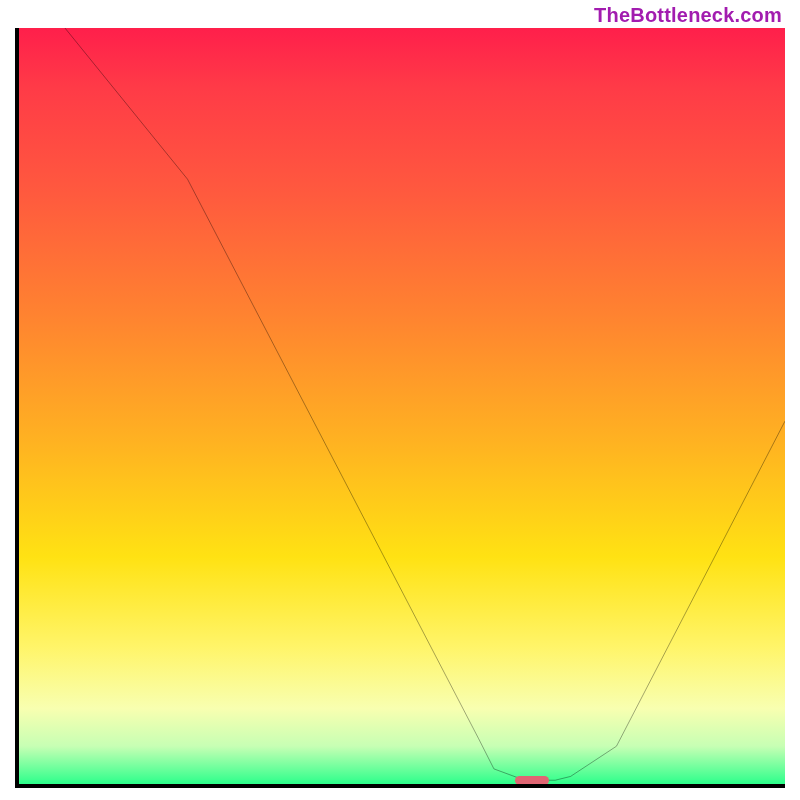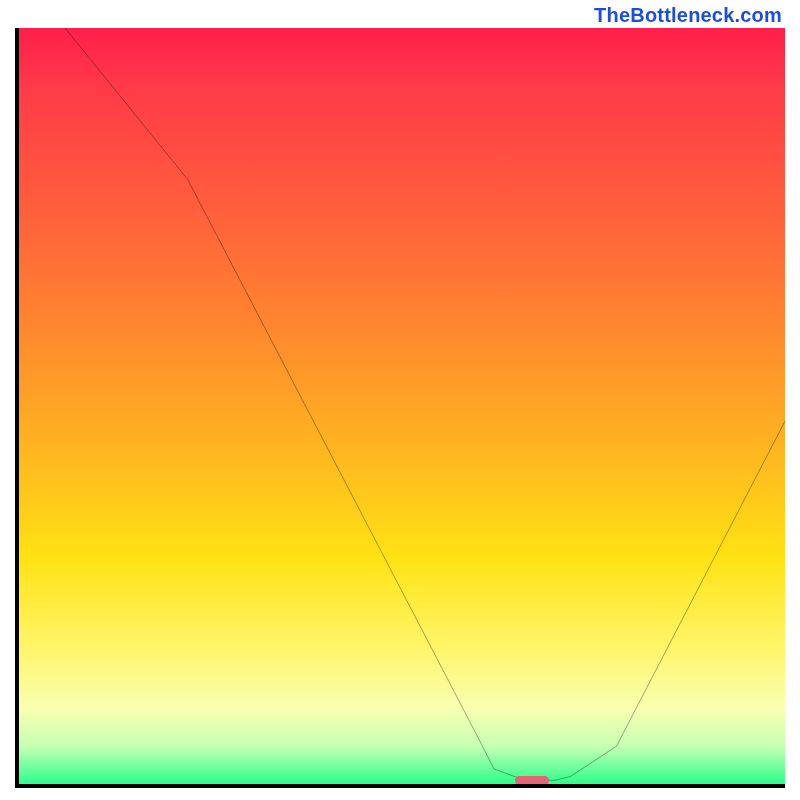--- a/index.html
+++ b/index.html
@@ -9,21 +9,21 @@
     height: 800px;
     background: #ffffff;
     font-family: Arial, Helvetica, sans-serif;
   }
   .attribution {
     position: absolute;
     top: 4px;
     right: 18px;
     font-size: 20px;
     font-weight: 600;
-    color: #1d4ed8;
+    color: #a21caf;
     letter-spacing: 0.2px;
   }
   .plot-frame {
     position: absolute;
     left: 15px;
     top: 28px;
     width: 770px;
     height: 760px;
     border-left: 4px solid #000;
     border-bottom: 4px solid #000;

